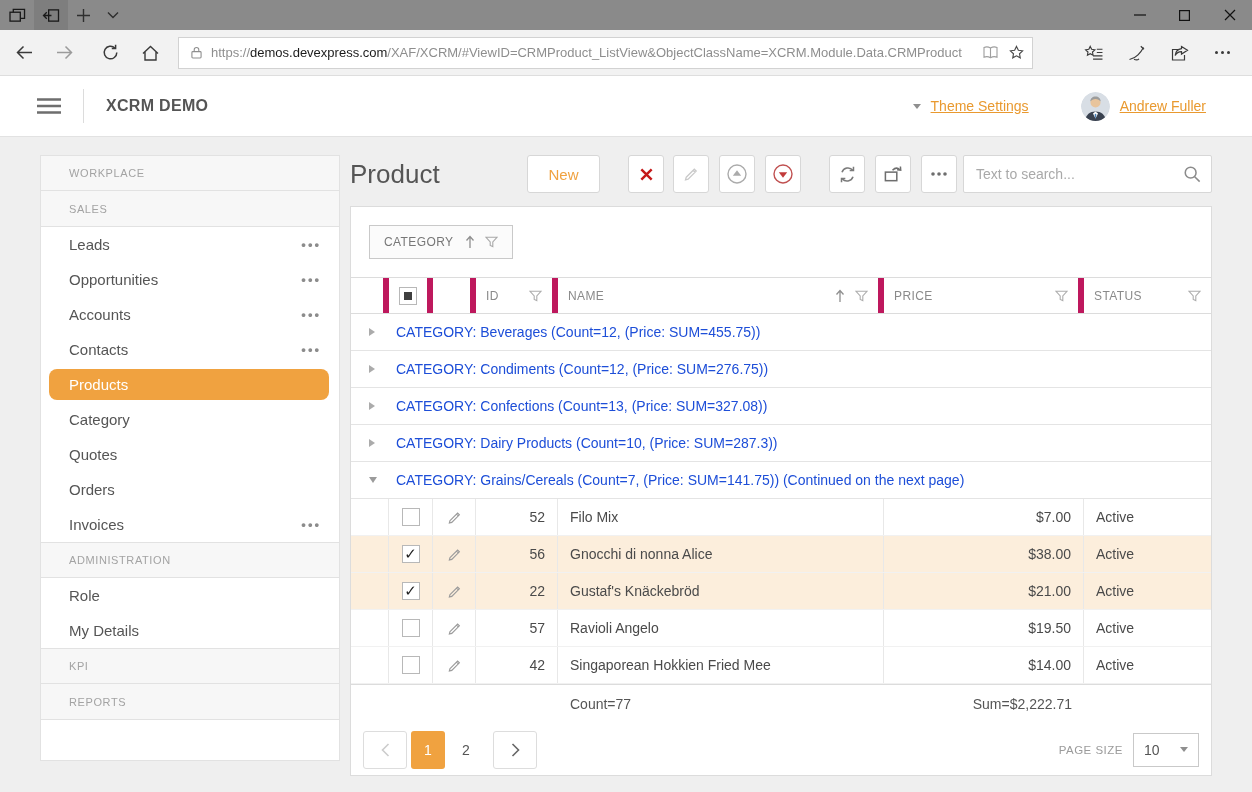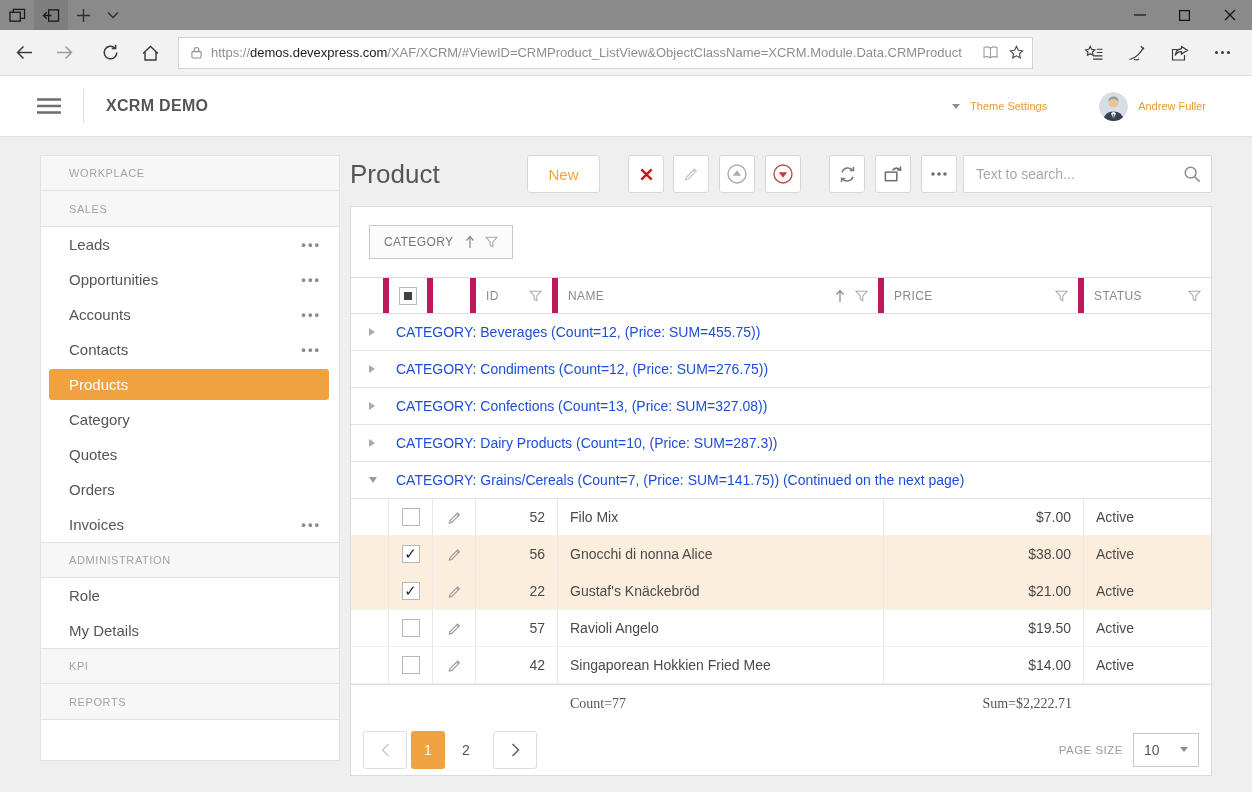--- a/index.html
+++ b/index.html
@@ -29,31 +29,31 @@
   .nav-right { margin-left:auto; display:flex; margin-right:8px; }
   .nav-right .nav-icon { width:43px; color:#3A3A3A; }
 
   
   .appheader { height:61px; background:#FFFFFF; border-bottom:1px solid #E2E2E2; display:flex; align-items:center; }
   .hamburger { margin-left:37px; color:#6E6E6E; cursor:pointer; }
   .hdr-divider { width:1px; height:34px; background:#DCDCDC; margin:0 22px 0 22px; }
   .app-title { font-size:16px; font-weight:bold; color:#555; letter-spacing:.3px; }
   .hdr-right { margin-left:auto; display:flex; align-items:center; margin-right:46px; }
   .theme-caret { width:0;height:0;border-left:4.5px solid transparent;border-right:4.5px solid transparent;border-top:5px solid #8F8F8F; margin-right:10px; }
-  .link { color:#E9992F; font-size:11px; cursor:pointer; }
+  .link { color:#E9992F; text-decoration:underline; font-size:14px; cursor:pointer; }
   .avatar { width:29px; height:29px; border-radius:50%; overflow:hidden; margin:0 10px 0 52px; flex:none; }
 
   
   .content { display:flex; height:665px; }
   .sidebar { width:300px; margin:18px 0 0 40px; height:606px; background:#FFFFFF; border:1px solid #E2E2E2; border-top:none; font-size:15px; color:#555; }
   .side-header { height:36px; background:#F7F7F7; border-top:1px solid #E2E2E2; border-bottom:1px solid #E2E2E2; display:flex; align-items:center; padding-left:28px; font-size:11px; letter-spacing:.6px; color:#A3A3A3; }
   .side-header + .side-header { border-top:none; }
   .side-item { height:35px; display:flex; align-items:center; padding-left:28px; cursor:pointer; position:relative; }
   .side-item .dots { position:absolute; right:18px; color:#8C8C8C; font-size:13px; letter-spacing:2px; font-weight:bold; line-height:8px; }
-  .side-item.selected { height:31px; margin:2px 10px 2px 8px; padding-left:20px; background:#F0A240; border-radius:3px; color:#FFFFFF; }
+  .side-item.selected { height:31px; margin:2px 10px 2px 8px; padding-left:20px; background:#F0A240; border-radius:8px; color:#FFFFFF; }
 
   .main { margin-left:10px; width:862px; }
   .titlebar { margin-top:18px; height:38px; display:flex; align-items:center; }
   .page-title { font-size:26px; color:#555; width:84px; white-space:nowrap; }
   .btn { height:38px; background:#FFFFFF; border:1px solid #D7D7D7; border-radius:3px; display:flex; align-items:center; justify-content:center; cursor:pointer; }
   .btn-new { width:73px; margin-left:93px; color:#F0A240; font-size:15px; }
   .ibtn { width:36px; }
   .m28 { margin-left:28px; } .m9{margin-left:9px;} .m10{margin-left:10px;}
   .searchbox { margin-left:6px; width:249px; height:38px; background:#fff; border:1px solid #D7D7D7; border-radius:2px; display:flex; align-items:center; padding:0 10px 0 12px; }
   .searchbox input { flex:1; border:none; outline:none; font-size:14px; color:#555; font-family:"Liberation Sans",sans-serif; }
@@ -86,21 +86,21 @@
   .dcell.center { justify-content:center; padding:0; }
   .dcell.right { justify-content:flex-end; }
 
   .checkbox { width:18px; height:18px; border:1px solid #B8B8B8; background:#fff; display:flex; align-items:center; justify-content:center; cursor:pointer; }
   .checkbox .mark { display:none; font-size:15px; color:#222; line-height:1; transform:translateY(-1px); }
   .drow.checked .checkbox .mark { display:block; }
   .checkbox .ind { width:8px; height:8px; background:#3F3F3F; }
   .pencil { color:#9A9A9A; cursor:pointer; }
 
   .sumrow { height:38px; border-top:1px solid #DCDCDC; color:#555; font-size:14px; }
-  .scell { display:flex; align-items:center; padding:0 12px;font-family:Liberation Serif, serif; }
+  .scell { display:flex; align-items:center; padding:0 12px; }
   .scell.right { justify-content:flex-end; }
 
   .pager { height:55px; display:flex; align-items:center; padding:0 12px; }
   .pg-btn { width:44px; height:38px; border:1px solid #DDDDDD; border-radius:3px; background:#fff; display:flex; align-items:center; justify-content:center; color:#666; cursor:pointer; }
   .pg-btn.disabled { color:#CCCCCC; }
   .pg-num { width:34px; height:38px; margin-left:4px; border-radius:3px; display:flex; align-items:center; justify-content:center; font-size:14px; color:#555; cursor:pointer; }
   .pg-num.active { background:#F0A240; color:#fff; }
   .pg-next { margin-left:10px; }
   .pg-right { margin-left:auto; display:flex; align-items:center; }
   .pgsize-label { font-size:11.5px; letter-spacing:.5px; color:#9B9B9B; margin-right:10px; }

